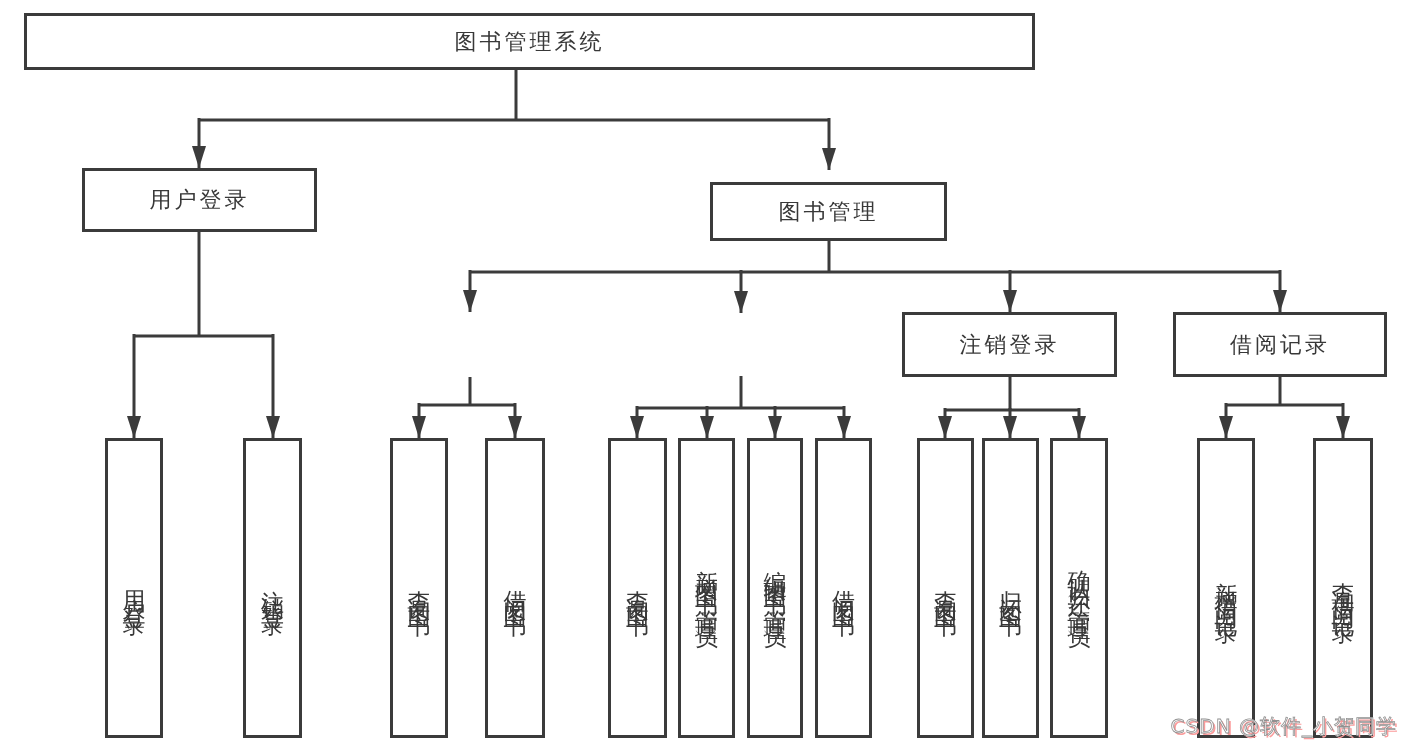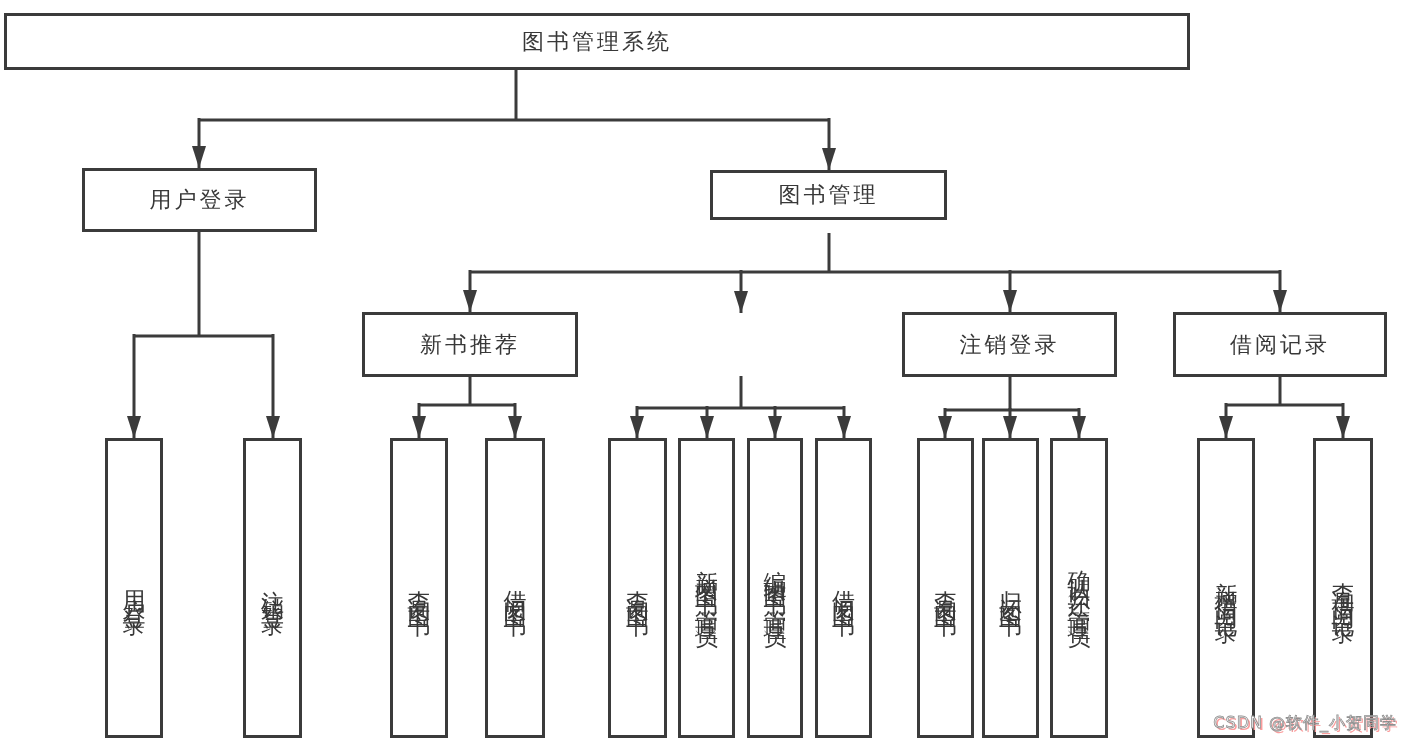--- a/index.html
+++ b/index.html
@@ -40,21 +40,21 @@
     letter-spacing: 8px;
     line-height: 1;
     color: #383838;
     white-space: nowrap;
   }
 
   .watermark {
     position: absolute;
     right: 8px;
     top: 713px;
-    font-size: 16px;
+    font-size: 20px;
     letter-spacing: 1px;
     color: #ffffff;
     -webkit-text-stroke: 0.8px #909090;
     text-shadow: 2px 2px 0 #fb9c9c;
     white-space: nowrap;
   }
 </style>
 </head>
 <body>
 
@@ -103,34 +103,31 @@
       <path d="M1010,408 V438" marker-end="url(#arr)"></path>
       <path d="M1079,408 V438" marker-end="url(#arr)"></path>
 
       <path d="M1280,377 V405"></path>
       <path d="M1226,405 H1343"></path>
       <path d="M1226,403 V438" marker-end="url(#arr)"></path>
       <path d="M1343,403 V438" marker-end="url(#arr)"></path>
     </g>
   </svg>
 
-  <div class="hbox" style="left:4px; top:13px; width:1186px; height:57px">
+  <div class="hbox" style="left:24px; top:13px; width:1011px; height:57px">
     <span>图书管理系统</span>
   </div>
 
   <div class="hbox" style="left:82px; top:168px; width:235px; height:64px">
     <span>用户登录</span>
   </div>
-  <div class="hbox" style="left:710px; top:170px; width:237px; height:50px">
+  <div class="hbox" style="left:710px; top:182px; width:237px; height:59px">
     <span>图书管理</span>
   </div>
 
-  <div class="hbox" style="left:362px; top:312px; width:216px; height:65px">
-    <span>新书推荐</span>
-  </div>
   <div class="hbox" style="left:902px; top:312px; width:215px; height:65px">
     <span>注销登录</span>
   </div>
   <div class="hbox" style="left:1173px; top:312px; width:214px; height:65px">
     <span>借阅记录</span>
   </div>
 
   <div class="vbox" style="left:105px; width:58px">
     <span class="vtext">用户登录</span>
   </div>

